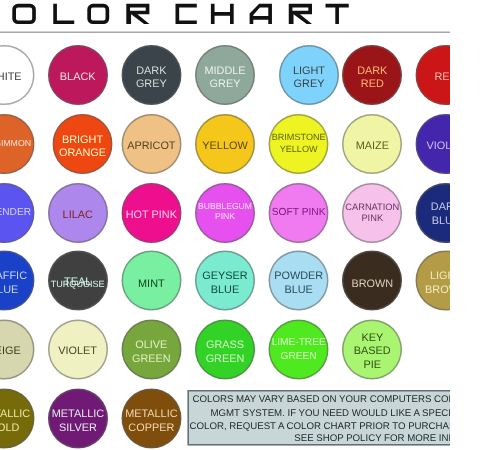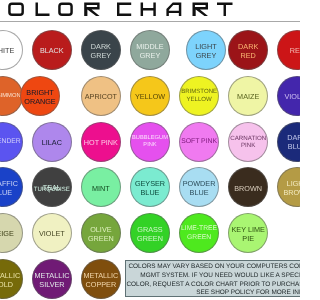--- a/index.html
+++ b/index.html
@@ -49,63 +49,63 @@
         <path transform="translate(192.5 2.55)" d="M 0 0 H 15.5 V 7.0200000000000005 H 7.4399999999999995 L 15.5 13.5 H 11.9475 L 3.1850000000000005 7.0200000000000005 V 13.5 H 0 Z M 2.45 2.45 V 4.57 H 13.05 V 2.45 Z" fill-rule="evenodd"></path>
         <path transform="translate(217.0 2.55)" d="M 0 0 H 15.5 V 2.45 H 8.975 V 13.5 H 6.525 V 2.45 H 0 Z" fill-rule="evenodd"></path>
       </svg>
   </div>
 
   <div id="divider"></div>
 
   <div class="sw" style="left:-17.30px;top:30.00px;background:#FFFFFF;color:#3A3A3A">
       <span class="lbl" style="font-size:7.25px;line-height:9.13px">WHITE</span>
     </div>
-  <div class="sw" style="left:31.80px;top:30.00px;background:#b91c1c;color:#E3E3E3">
+  <div class="sw" style="left:31.80px;top:30.00px;background:#be185d;color:#E3E3E3">
       <span class="lbl" style="font-size:7.25px;line-height:9.13px">BLACK</span>
     </div>
   <div class="sw" style="left:80.90px;top:30.00px;background:#3A444A;color:#D3DCDA">
       <span class="lbl" style="font-size:7.25px;line-height:9.13px">DARK GREY</span>
     </div>
   <div class="sw" style="left:130.00px;top:30.00px;background:#8FA89C;color:#EAF1EC">
       <span class="lbl" style="font-size:7.25px;line-height:9.13px">MIDDLE GREY</span>
     </div>
   <div class="sw" style="left:186px;top:30.00px;background:#7dd3fc;color:#394247">
       <span class="lbl" style="font-size:7.25px;line-height:9.13px">LIGHT GREY</span>
     </div>
   <div class="sw" style="left:228.20px;top:30.00px;background:#9B1418;color:#fdba74">
       <span class="lbl" style="font-size:7.25px;line-height:9.13px">DARK RED</span>
     </div>
   <div class="sw" style="left:277.30px;top:30.00px;background:#CC1517;color:#F4BDB6">
       <span class="lbl" style="font-size:7.25px;line-height:9.13px">RED</span>
     </div>
   <div class="sw" style="left:-17.30px;top:75.76px;background:#DE6329;color:#FBE3D2">
       <span class="lbl" style="font-size:5.84px;line-height:7.36px">PERSIMMON</span>
     </div>
-  <div class="sw" style="left:20px;top:75.76px;background:#EE4711;color:#0f172a">
+  <div class="sw" style="left:35px;top:75.76px;background:#EE4711;color:#fef9c3">
       <span class="lbl" style="font-size:7.25px;line-height:9.13px">BRIGHT ORANGE</span>
     </div>
   <div class="sw" style="left:80.90px;top:75.76px;background:#EFC184;color:#55401F">
       <span class="lbl" style="font-size:7.25px;line-height:9.13px">APRICOT</span>
     </div>
   <div class="sw" style="left:130.00px;top:75.76px;background:#F5C71A;color:#594806">
       <span class="lbl" style="font-size:7.25px;line-height:9.13px">YELLOW</span>
     </div>
   <div class="sw" style="left:179.10px;top:75.76px;background:#EEF322;color:#5E6310">
       <span class="lbl" style="font-size:6.07px;line-height:7.65px">BRIMSTONE YELLOW</span>
     </div>
   <div class="sw" style="left:228.20px;top:75.76px;background:#EFF5A5;color:#55601B">
       <span class="lbl" style="font-size:7.25px;line-height:9.13px">MAIZE</span>
     </div>
   <div class="sw" style="left:277.30px;top:75.76px;background:#4326AC;color:#CEBFF2">
       <span class="lbl" style="font-size:7.25px;line-height:9.13px">VIOLET</span>
     </div>
   <div class="sw" style="left:-17.30px;top:121.52px;background:#5B54F0;color:#D2D0FA">
       <span class="lbl" style="font-size:6.77px;line-height:8.53px">LAVENDER</span>
     </div>
-  <div class="sw" style="left:31.80px;top:121.52px;background:#AE87EC;color:#0f172a">
+  <div class="sw" style="left:31.80px;top:121.52px;background:#AE87EC;color:#7f1d1d">
       <span class="lbl" style="font-size:7.25px;line-height:9.13px">LILAC</span>
     </div>
   <div class="sw" style="left:80.90px;top:121.52px;background:#ED0F8E;color:#FCCBE5">
       <span class="lbl" style="font-size:7.25px;line-height:9.13px;white-space:nowrap">HOT PINK</span>
     </div>
   <div class="sw" style="left:130.00px;top:121.52px;background:#E550EE;color:#FBDBFC">
       <span class="lbl" style="font-size:5.73px;line-height:7.22px">BUBBLEGUM PINK</span>
     </div>
   <div class="sw" style="left:179.10px;top:121.52px;background:#F07AF0;color:#7C187A">
       <span class="lbl" style="font-size:6.84px;line-height:8.62px;white-space:nowrap">SOFT PINK</span>
@@ -147,21 +147,21 @@
   <div class="sw" style="left:80.90px;top:213.04px;background:#76A63C;color:#DFF1BF">
       <span class="lbl" style="font-size:7.25px;line-height:9.13px">OLIVE GREEN</span>
     </div>
   <div class="sw" style="left:130.00px;top:213.04px;background:#33D226;color:#CEF7C8">
       <span class="lbl" style="font-size:7.25px;line-height:9.13px">GRASS GREEN</span>
     </div>
   <div class="sw" style="left:179.10px;top:213.04px;background:#4EE91E;color:#D5F9C3">
       <span class="lbl" style="font-size:6.75px;line-height:8.51px">LIME-TREE GREEN</span>
     </div>
   <div class="sw" style="left:228.20px;top:213.04px;background:#A9F572;color:#2D5011">
-      <span class="lbl" style="font-size:7.25px;line-height:9.13px">KEY LIME PIE</span>
+      <span class="lbl" style="font-size:7.25px;line-height:9.13px">KEY BASED PIE</span>
     </div>
   <div class="sw" style="left:-17.30px;top:258.80px;background:#766A09;color:#ECE5A7">
       <span class="lbl" style="font-size:7.25px;line-height:9.13px">METALLIC GOLD</span>
     </div>
   <div class="sw" style="left:32px;top:258.80px;background:#701a75;color:#E2EAE9">
       <span class="lbl" style="font-size:7.25px;line-height:9.13px">METALLIC SILVER</span>
     </div>
   <div class="sw" style="left:80.90px;top:258.80px;background:#7F4E0D;color:#F3D8AD">
       <span class="lbl" style="font-size:7.25px;line-height:9.13px">METALLIC COPPER</span>
     </div>

